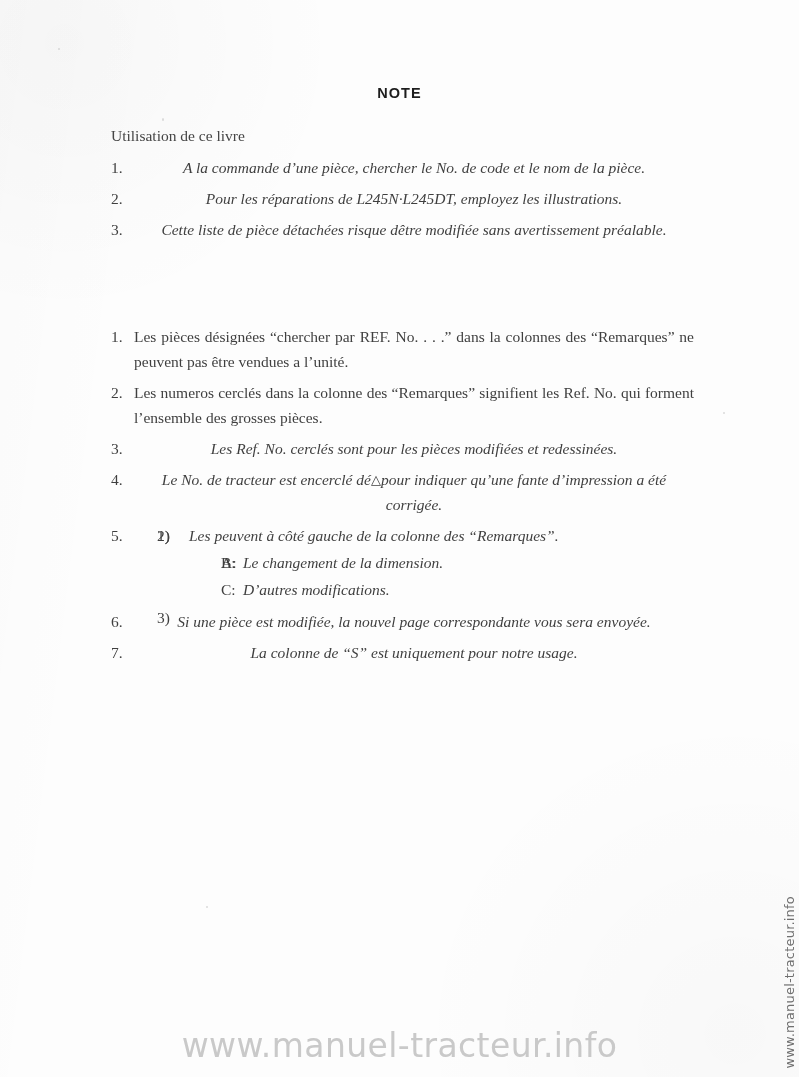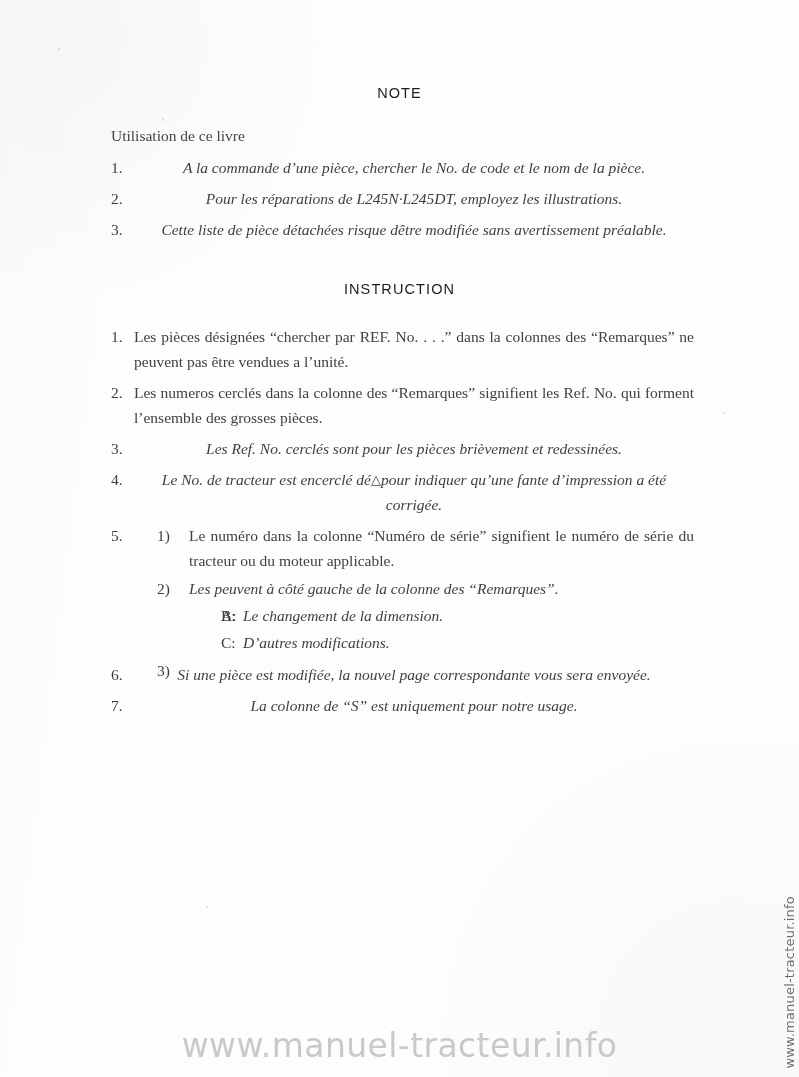--- a/index.html
+++ b/index.html
@@ -37,21 +37,21 @@
     border-radius: 50%;
     opacity: .5;
   }
 
   .heading {
     position: absolute;
     left: 0;
     width: 799px;
     text-align: center;
     font-family: "Liberation Sans", "DejaVu Sans", sans-serif;
-    font-weight: normal;
+    font-weight: bold;
     font-size: 14.5px;
     letter-spacing: 1.1px;
     color: #1d1d1d;
   }
   #heading-note { top: 85px; }
   #heading-instruction { top: 281px; }
 
   .intro {
     position: absolute;
     left: 111px;
@@ -191,52 +191,50 @@
     <div class="item">
       <span class="marker">2.</span>
       <span class="body nojustify">Pour les réparations de L245N·L245DT, employez les illustrations.</span>
     </div>
     <div class="item last">
       <span class="marker">3.</span>
       <span class="body nojustify">Cette liste de pièce détachées risque dêtre modifiée sans avertissement préalable.</span>
     </div>
   </div>
 
-  <div class="heading" id="heading-instruction">INSTRUCTION</div>
 
   <div class="list" id="instruction-list">
 
     <div class="item">
       <span class="marker">1.</span>
       <span class="body">Les pièces désignées “chercher par REF. No. . . .”   dans la colonnes des “Remarques” ne peuvent pas être vendues a l’unité.</span>
     </div>
 
     <div class="item">
       <span class="marker">2.</span>
       <span class="body">Les numeros cerclés dans la colonne des “Remarques” signifient les Ref. No. qui forment l’ensemble des grosses pièces.</span>
     </div>
 
     <div class="item">
       <span class="marker">3.</span>
-      <span class="body nojustify">Les Ref. No. cerclés sont pour les pièces brièvement et redessinées.</span>
+      <span class="body nojustify">Les Ref. No. cerclés sont pour les pièces modifiées et redessinées.</span>
     </div>
 
     <div class="item">
       <span class="marker">4.</span>
       <span class="body nojustify"><span>Le No. de tracteur est encerclé dé</span><span class="tri">△</span><span>pour indiquer qu’une fante d’impression a été corrigée.</span></span>
     </div>
 
     <div class="item tight">
       <span class="marker">5.</span>
 
       <div class="sublist">
 
         <div class="subitem">
           <span class="marker">1)</span>
-          <span class="body">Le numéro dans la colonne “Numéro de série” signifient le numéro de série du tracteur ou du moteur applicable.</span>
         </div>
 
         <div class="subitem">
           <span class="marker">2)</span>
           <span class="body nojustify">Les peuvent à côté gauche de la colonne des “Remarques”.</span>
 
           <div class="letterlist">
             <div class="letteritem">
               <span class="marker">A:</span>
             </div>

